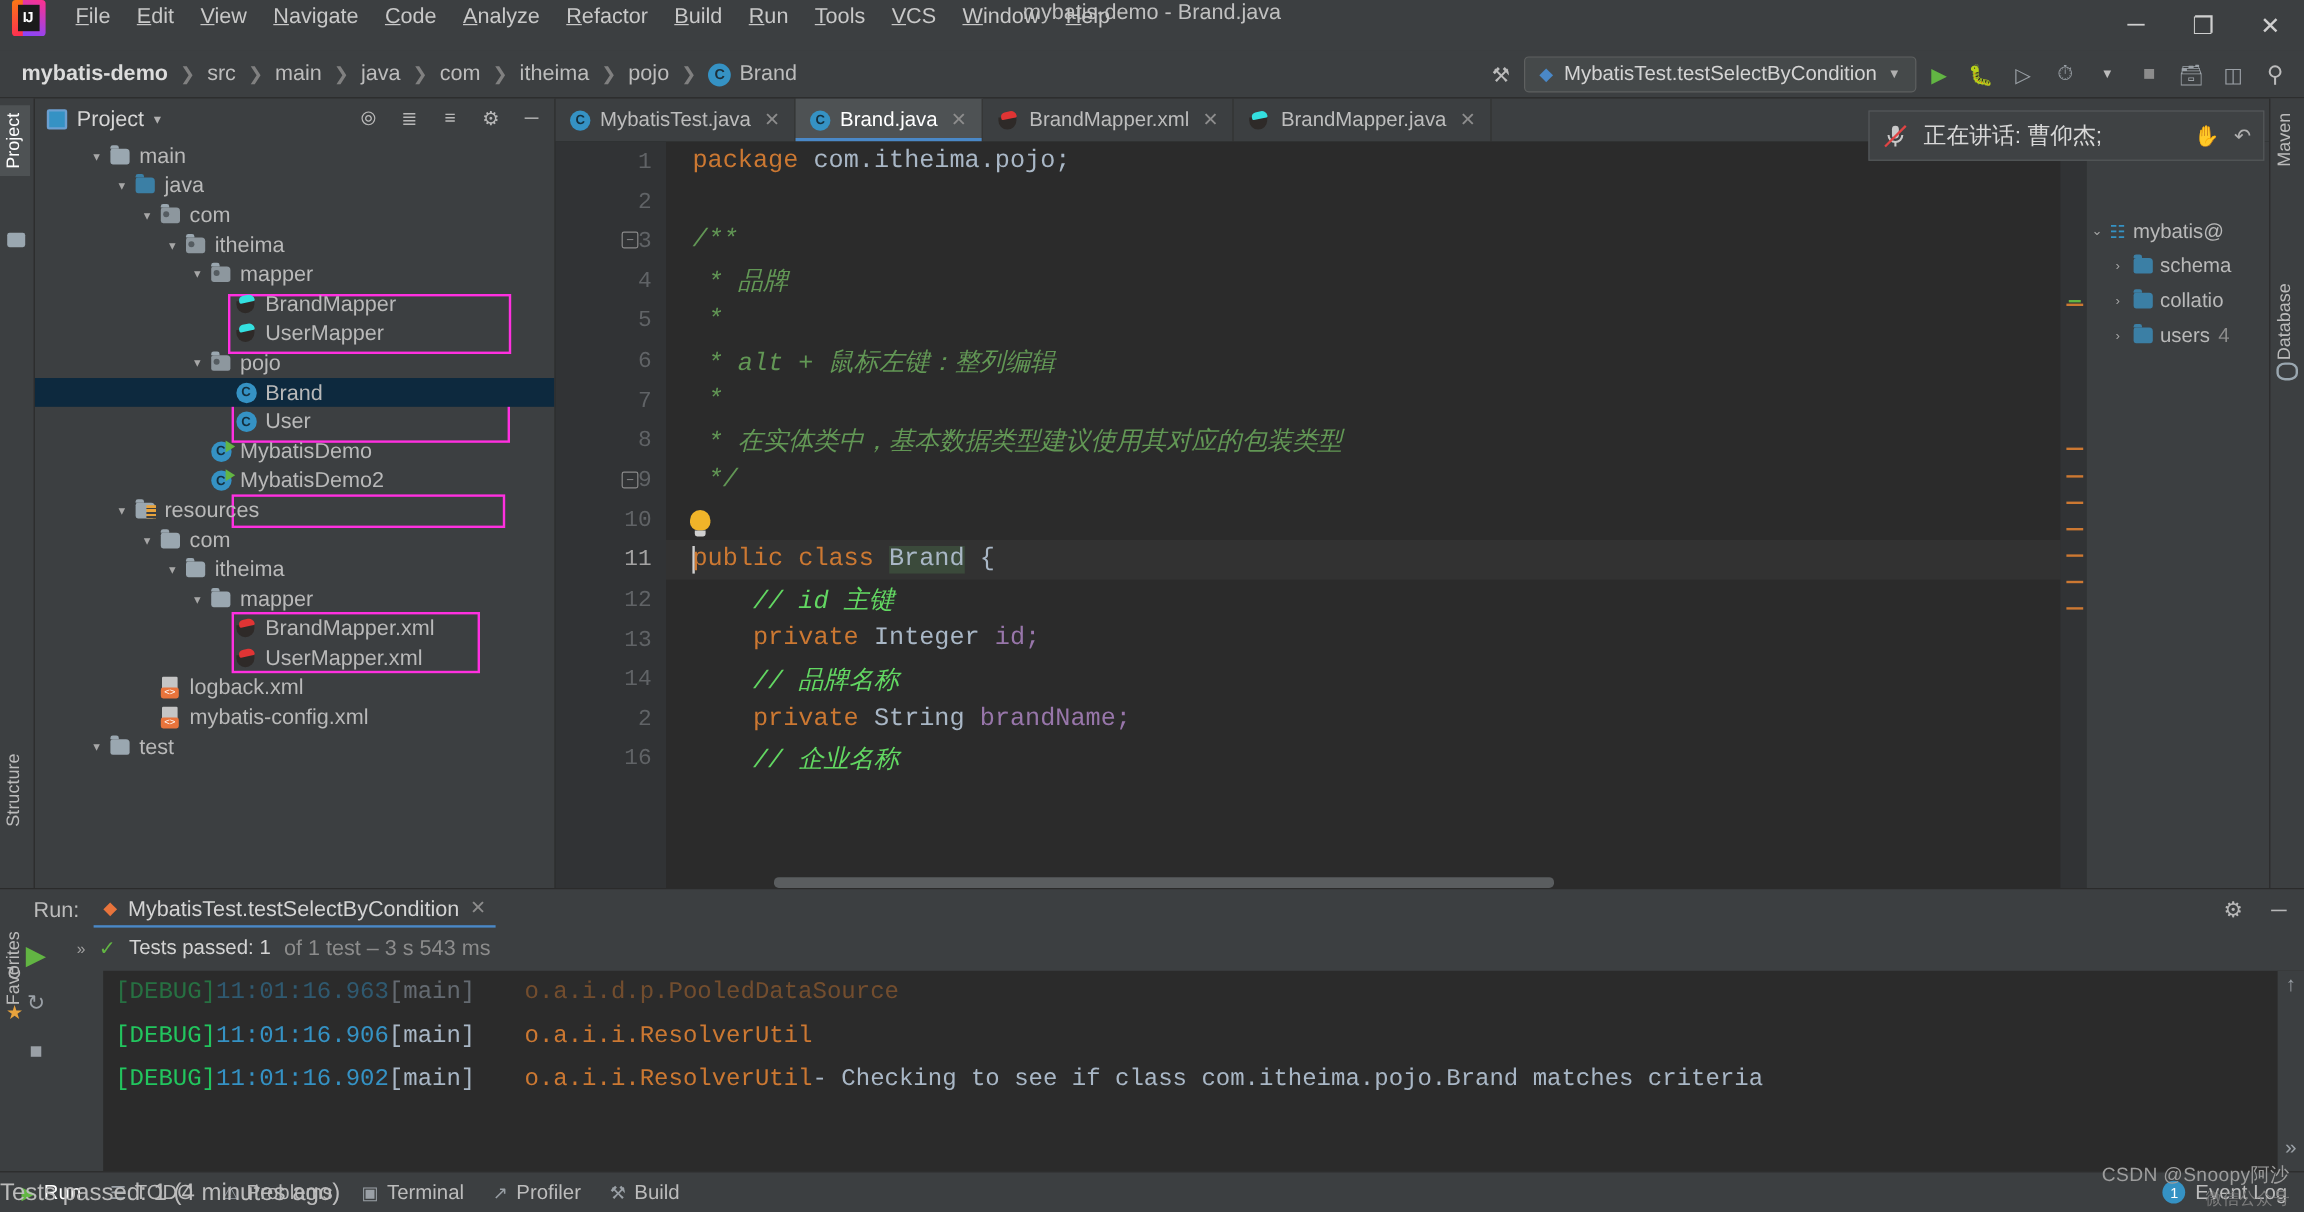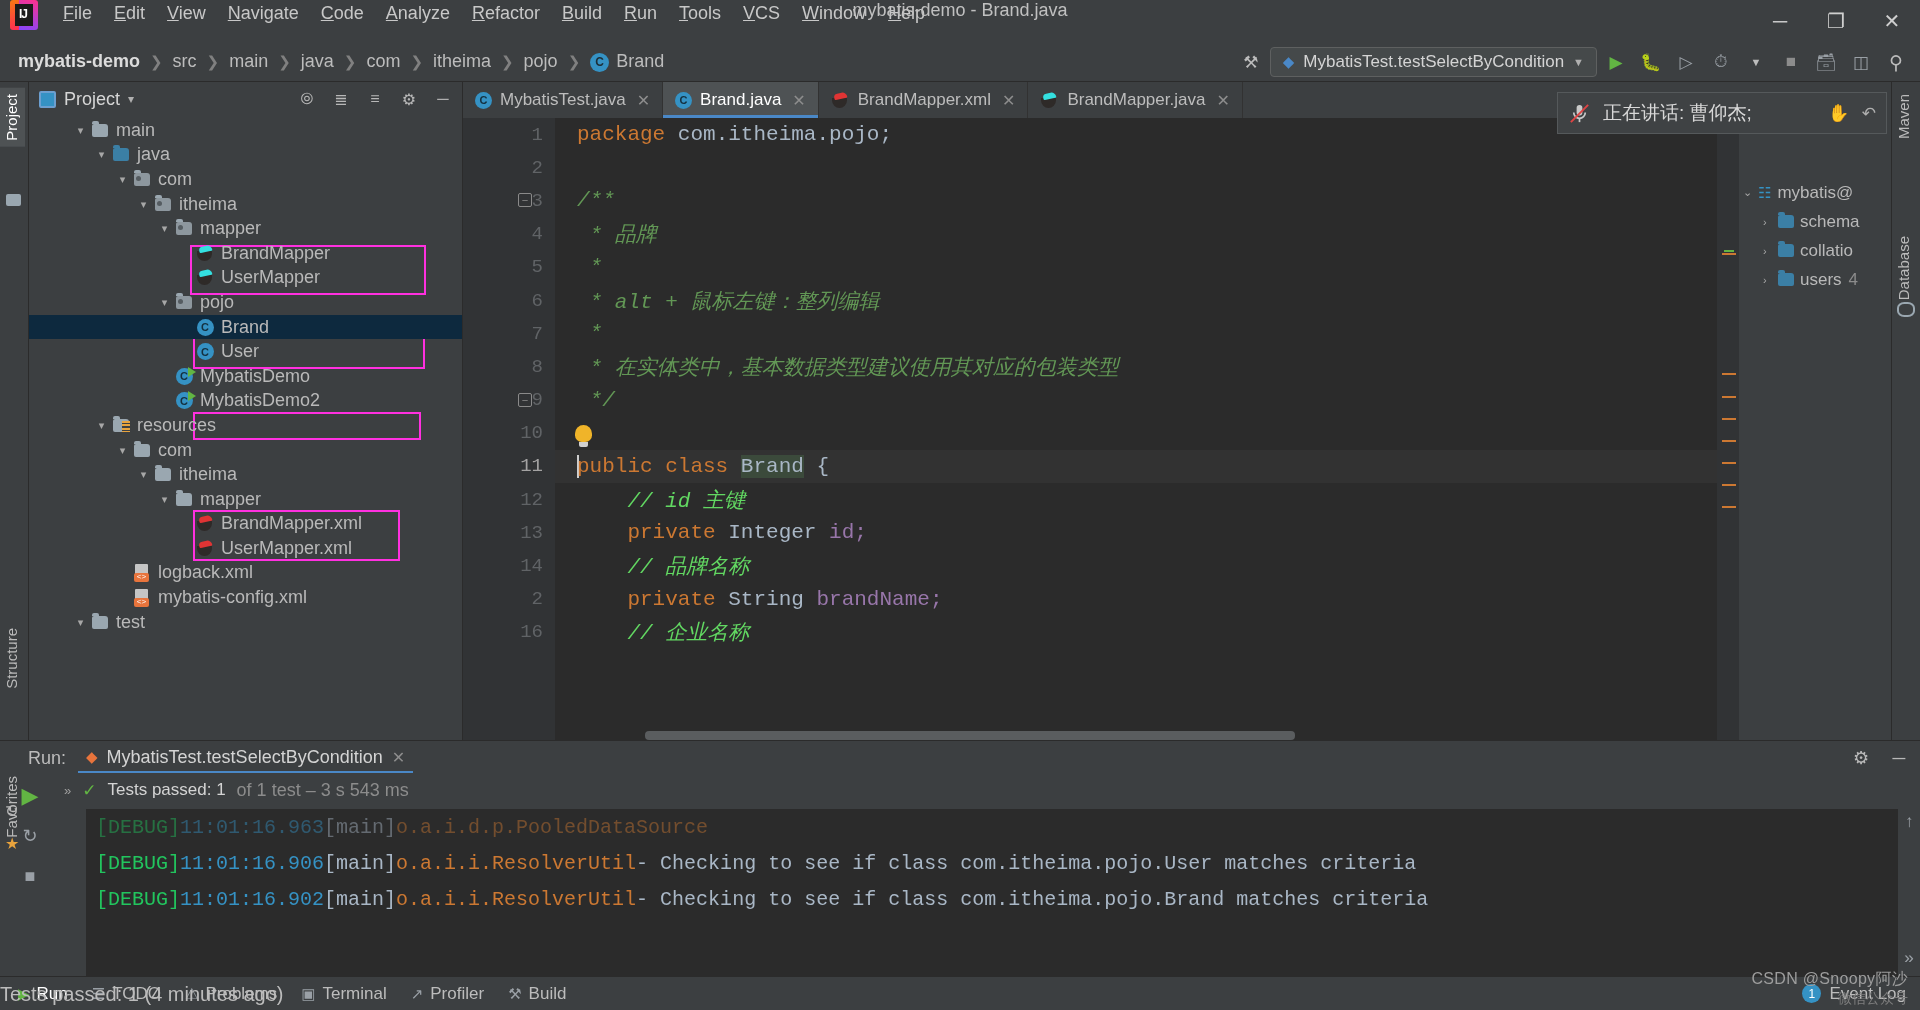--- a/index.html
+++ b/index.html
@@ -153,21 +153,21 @@
   .runbody{ flex:1 1 auto; display:flex; min-height:0;}
   .runsidebar{ width:60px; flex:0 0 60px; display:flex; flex-direction:column; align-items:center; padding-top:6px; gap:10px;}
   .runsidebar .ri{ width:30px;height:30px;display:flex;align-items:center;justify-content:center;color:#9aa0a6;font-size:18px;}
   .runmain{ flex:1 1 auto; min-width:0; display:flex; flex-direction:column;}
   .testline{ height:30px; display:flex; align-items:center; gap:11px; font-size:18px; padding-left:4px;}
   .testline .chev{ color:#a0a0a0; font-size:13px;}
   .ok{ color:#62b543; font-size:17px;}
   .dim{ color:#8c8c8c;}
   .console{ flex:1 1 auto; background:#2b2b2b; margin:4px 0 0 26px; position:relative; overflow:hidden; font-family:"Liberation Mono",monospace; font-size:20px;}
   .logline{ height:36px; display:flex; align-items:center; white-space:pre; padding-left:10px;}
-  .lg-dbg{color:#22c55e;} .lg-time{color:#3592c4;} .lg-main{color:#a9b7c6;} .lg-cls{color:#cc7832;} .lg-msg{color:#a9b7c6;}
+  .lg-dbg{color:#22c55e;} .lg-time{color:#3592c4;} .lg-main{color:#a9b7c6;} .lg-cls{color:#cc7832;margin-left:41px;} .lg-msg{color:#a9b7c6;}
   .logline.fade{ opacity:.45; }
   .console-scroll{ position:absolute; right:0; top:0; bottom:0; width:22px; background:#3c3f41; display:flex; flex-direction:column; align-items:center; padding-top:4px; gap:8px; color:#9aa0a6; font-size:17px;}
 
   
   .statusbar{ height:34px; flex:0 0 34px; display:flex; align-items:center; gap:0; padding-left:6px; background:#3c3f41; border-top:1px solid #2b2b2b; position:relative;}
   .sb-item{ display:flex; align-items:center; gap:7px; padding:3px 12px; font-size:17px; color:#bcbcbc;}
   .sb-item.active{ color:#ffffff;}
   .statusbar .spacer{ flex:1;}
   .evlog{ display:flex;align-items:center; gap:8px; padding-right:14px; font-size:17px; color:#bcbcbc;}
   .evbadge{ width:19px;height:19px;border-radius:50%;background:#3592c4;color:#fff;font-size:12px;display:flex;align-items:center;justify-content:center;}
@@ -606,21 +606,21 @@
       </div>
       <div class="runmain">
         <div class="testline">
           <span class="chev">»</span>
           <span class="ok">✓</span>
           <span class="ok" style="color:#d4d4d4;">Tests passed: 1</span>
           <span class="dim">of 1 test – 3 s 543 ms</span>
         </div>
         <div class="console" id="console">
           <div class="logline fade"><span class="lg-dbg">[DEBUG]</span> <span class="lg-time">11:01:16.963</span> <span class="lg-main">[main]</span> <span class="lg-cls">o.a.i.d.p.PooledDataSource</span> </div>
-            <div class="logline"><span class="lg-dbg">[DEBUG]</span> <span class="lg-time">11:01:16.906</span> <span class="lg-main">[main]</span> <span class="lg-cls">o.a.i.i.ResolverUtil</span> <span class="lg-msg">- Checking to see if class com.itheima.pojo.User matches criteria</span></div>
+            <div class="logline"><span class="lg-dbg">[DEBUG]</span> <span class="lg-time">11:01:16.906</span> <span class="lg-main">[main]</span> <span class="lg-cls">o.a.i.i.ResolverUtil</span> </div>
             <div class="logline"><span class="lg-dbg">[DEBUG]</span> <span class="lg-time">11:01:16.902</span> <span class="lg-main">[main]</span> <span class="lg-cls">o.a.i.i.ResolverUtil</span> <span class="lg-msg">- Checking to see if class com.itheima.pojo.Brand matches criteriа</span></div>
             <div class="console-scroll">
             <div>↑</div>
             <div style="margin-top:auto;margin-bottom:8px;">»</div>
           </div>
         </div>
       </div>
     </div>
   </div>
 

